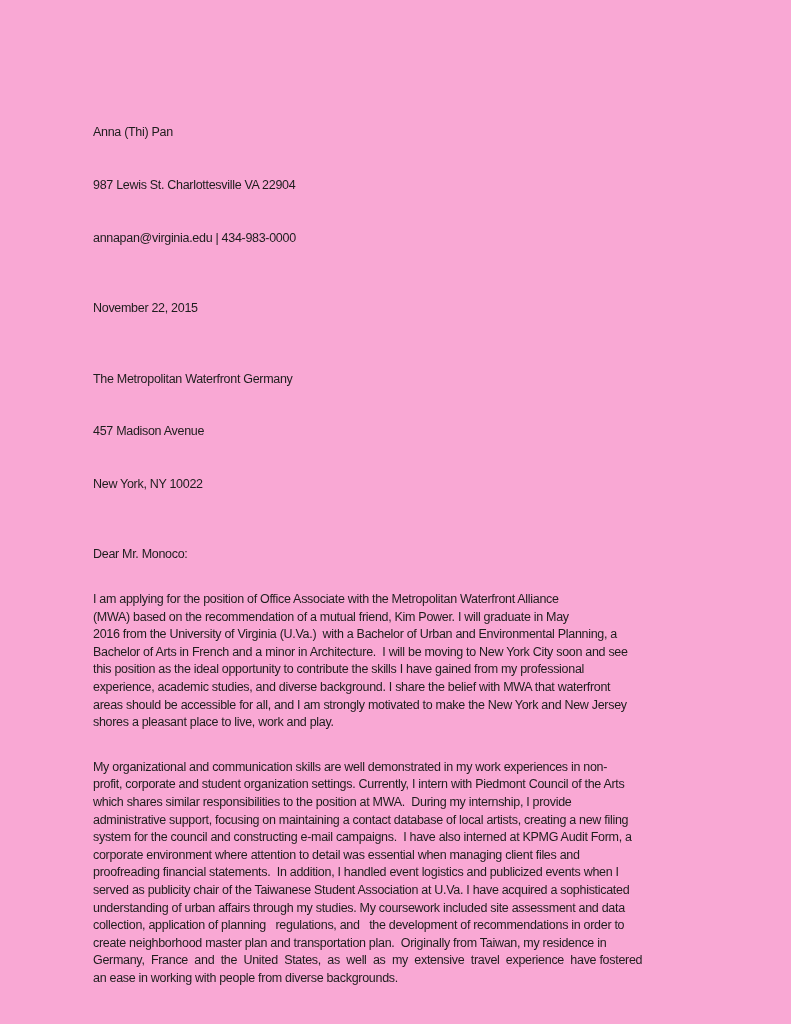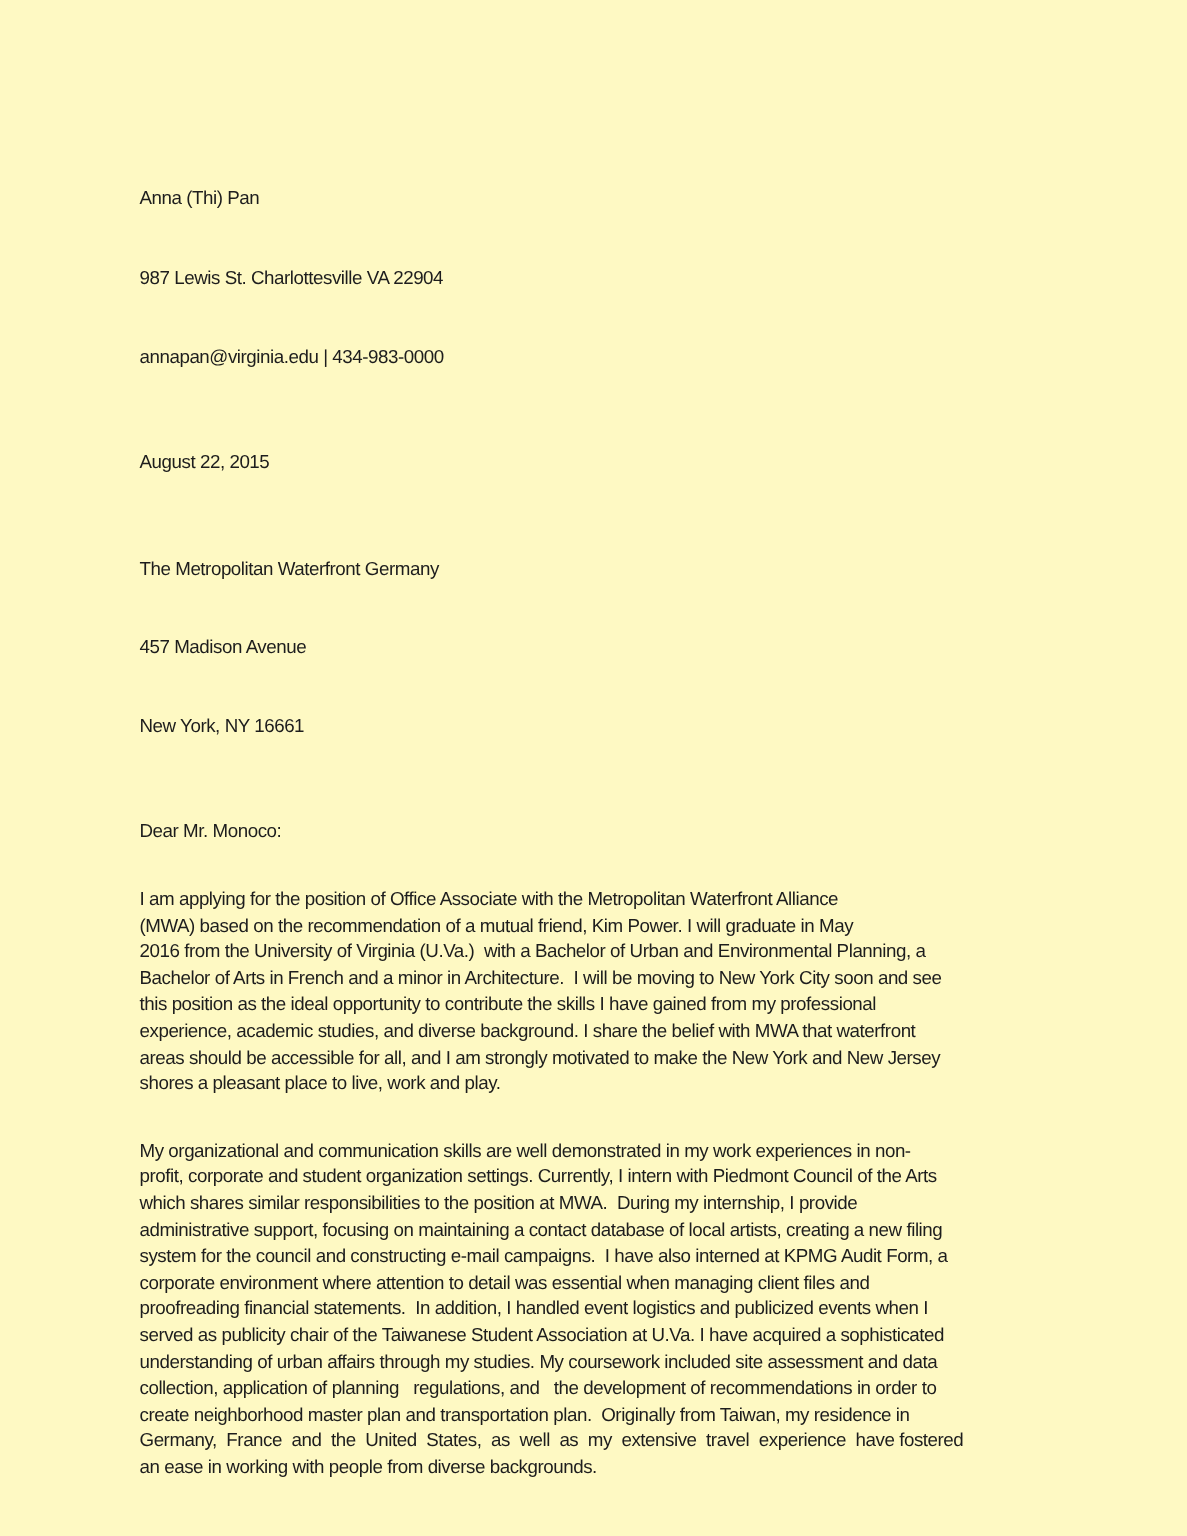--- a/index.html
+++ b/index.html
@@ -10,21 +10,21 @@
     width: 791px;
     height: 1024px;
     background: #ffffff;
     overflow: hidden;
   }
   .page {
     box-sizing: border-box;
     width: 791px;
     height: 1024px;
     padding: 89px 70px 0 93px;
-    background: #fef9c3;
+    background: #f9a8d4;
     font-family: "Liberation Sans", "DejaVu Sans", sans-serif;
     font-size: 12.5px;
     line-height: 17.6px;
     letter-spacing: -0.3px;
     color: #1d1d1d;
   }
   .block {
     margin: 0 0 17.6px 0;
     white-space: pre;
   }
@@ -40,26 +40,26 @@
 <body>
 
 <div class="page">
 
   <div class="block">
     <div>Anna (Thi) Pan</div>
     <div>987 Lewis St. Charlottesville VA 22904</div>
     <div>annapan@virginia.edu | 434-983-0000</div>
   </div>
 
-  <div class="block">August 22, 2015</div>
+  <div class="block">November 22, 2015</div>
 
   <div class="block">
     <div>The Metropolitan Waterfront Germany</div>
     <div>457 Madison Avenue</div>
-    <div>New York, NY 16661</div>
+    <div>New York, NY 10022</div>
   </div>
 
   <div class="block">Dear Mr. Monoco:</div>
 
   <div class="block para">I am applying for the position of Office Associate with the Metropolitan Waterfront Alliance
 (MWA) based on the recommendation of a mutual friend, Kim Power. I will graduate in May
 2016 from the University of Virginia (U.Va.)  with a Bachelor of Urban and Environmental Planning, a
 Bachelor of Arts in French and a minor in Architecture.  I will be moving to New York City soon and see
 this position as the ideal opportunity to contribute the skills I have gained from my professional
 experience, academic studies, and diverse background. I share the belief with MWA that waterfront

